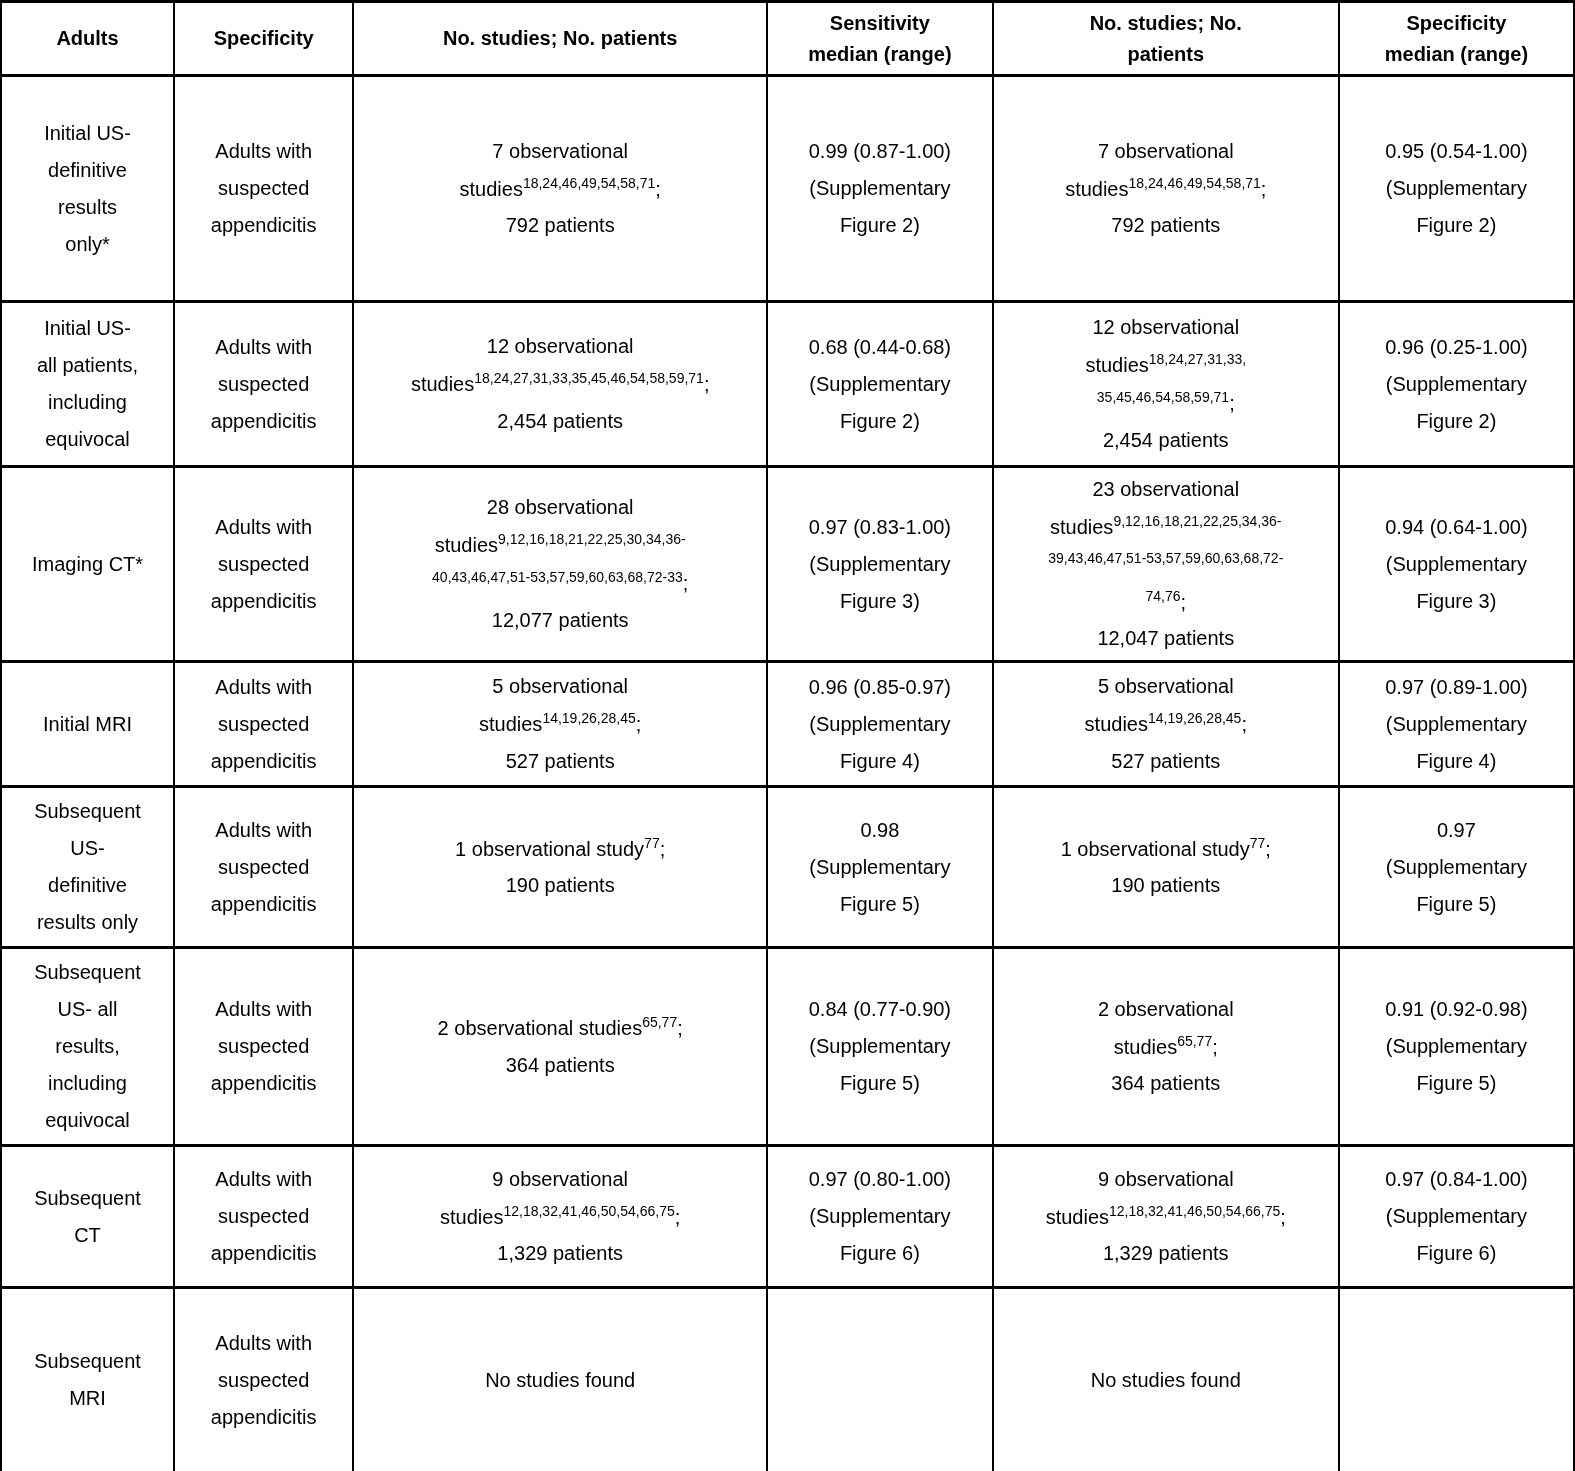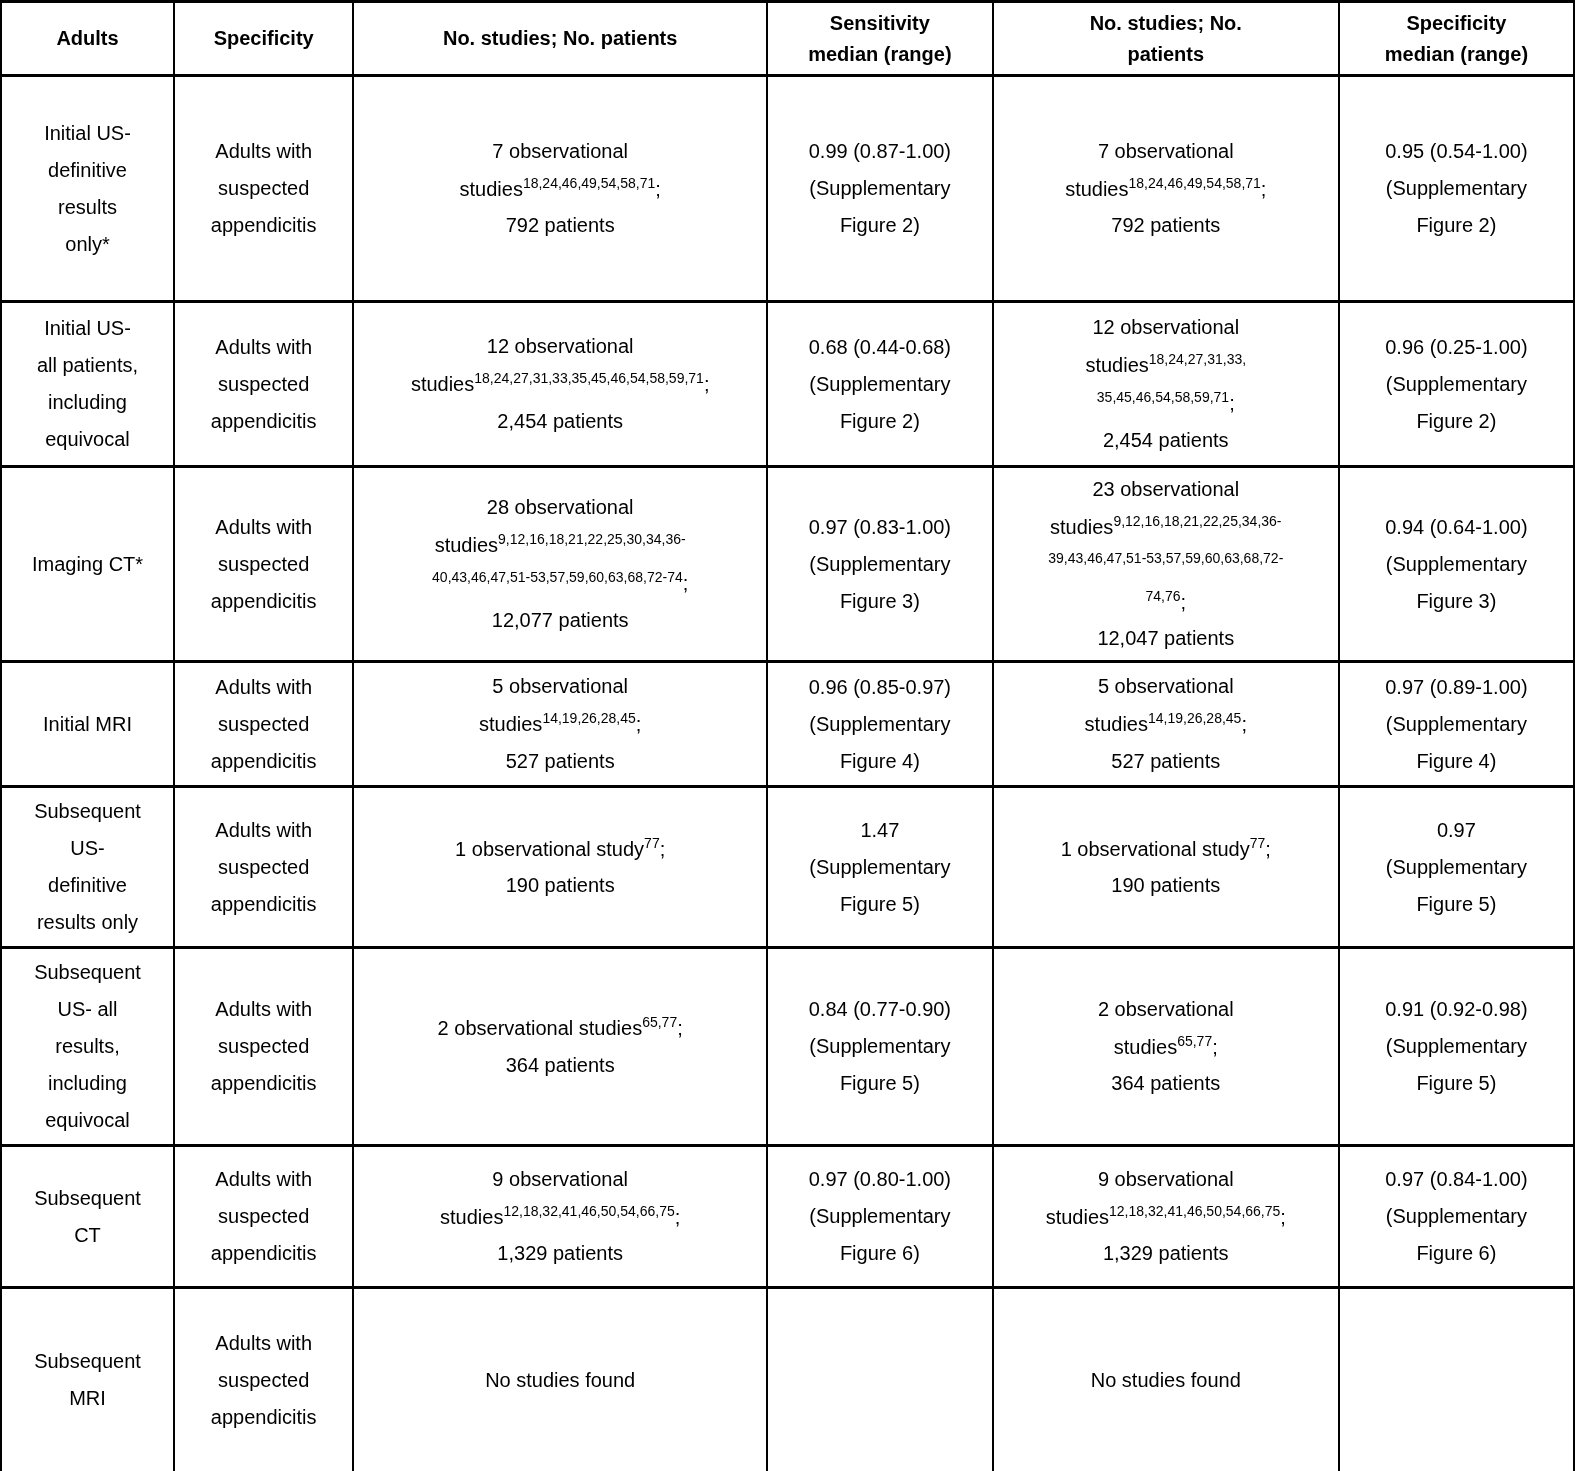--- a/index.html
+++ b/index.html
@@ -149,21 +149,21 @@
           <div class="ln">Imaging CT*</div>
         </td>
         <td>
           <div class="ln">Adults with</div>
           <div class="ln">suspected</div>
           <div class="ln">appendicitis</div>
         </td>
         <td>
           <div class="ln">28 observational</div>
           <div class="ln">studies<sup>9,12,16,18,21,22,25,30,34,36-</sup></div>
-          <div class="ln"><sup>40,43,46,47,51-53,57,59,60,63,68,72-74</sup>;</div>
+          <div class="ln"><sup>40,43,46,47,51-53,57,59,60,63,68,72-33</sup>;</div>
           <div class="ln">12,077 patients</div>
         </td>
         <td>
           <div class="ln">0.97 (0.83-1.00)</div>
           <div class="ln">(Supplementary</div>
           <div class="ln">Figure 3)</div>
         </td>
         <td>
           <div class="ln">23 observational</div>
           <div class="ln">studies<sup>9,12,16,18,21,22,25,34,36-</sup></div>
@@ -217,21 +217,21 @@
         <td>
           <div class="ln">Adults with</div>
           <div class="ln">suspected</div>
           <div class="ln">appendicitis</div>
         </td>
         <td>
           <div class="ln">1 observational study<sup>77</sup>;</div>
           <div class="ln">190 patients</div>
         </td>
         <td>
-          <div class="ln">1.47</div>
+          <div class="ln">0.98</div>
           <div class="ln">(Supplementary</div>
           <div class="ln">Figure 5)</div>
         </td>
         <td>
           <div class="ln">1 observational study<sup>77</sup>;</div>
           <div class="ln">190 patients</div>
         </td>
         <td>
           <div class="ln">0.97</div>
           <div class="ln">(Supplementary</div>

